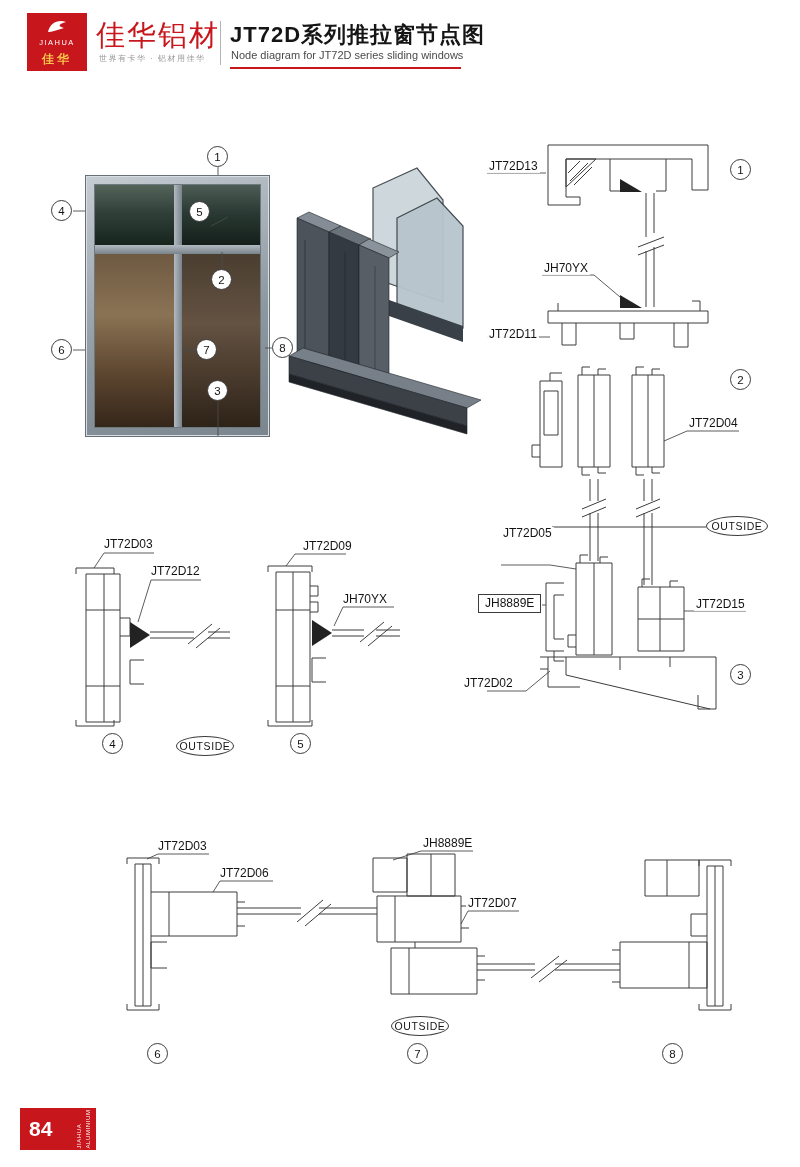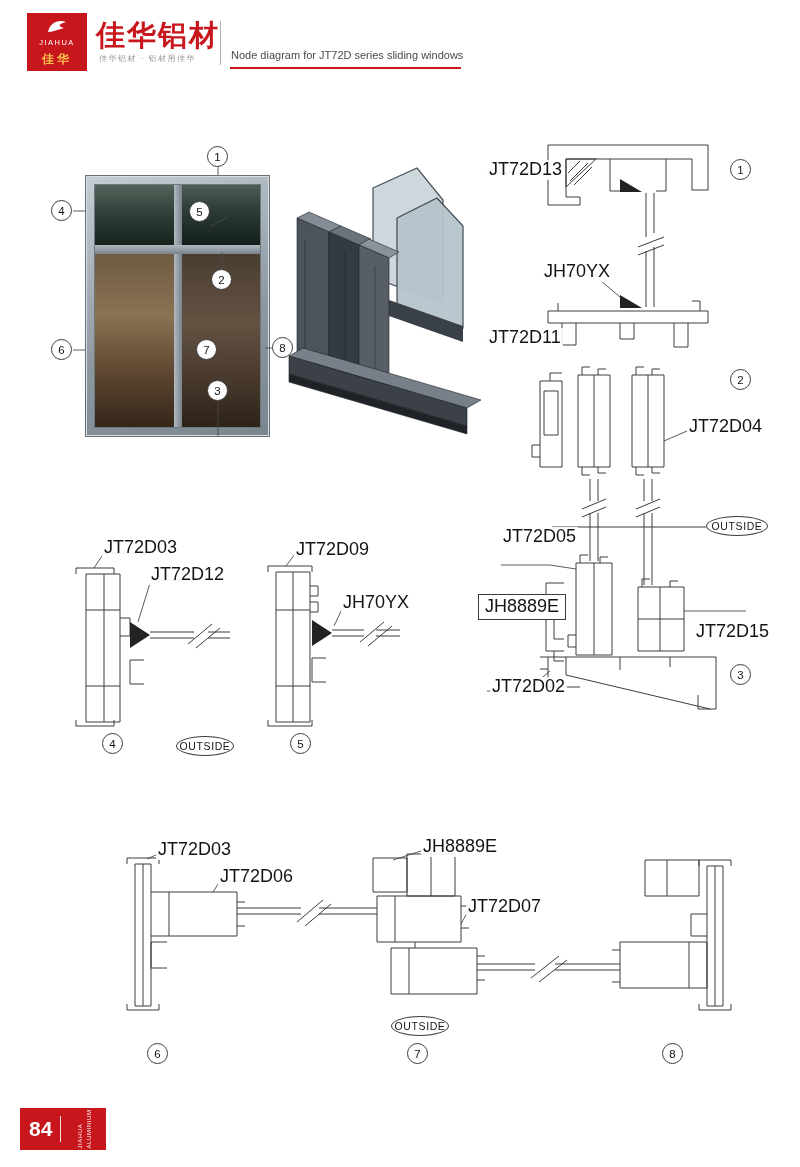--- a/index.html
+++ b/index.html
@@ -3,36 +3,36 @@
 <meta charset="utf-8">
 <style>
   *{margin:0;padding:0;box-sizing:border-box}
   html,body{background:#ffffff}
   .page{position:relative;width:800px;height:1167px;background:#fff;overflow:hidden;
         font-family:"Liberation Sans",sans-serif;color:#111}
   svg.draw{position:absolute;overflow:visible}
   .ln{stroke:#3c3c3c;stroke-width:1;fill:none}
   .ldr{stroke:#4a4a4a;stroke-width:.9;fill:none}
   .blk{fill:#222;stroke:none}
-  .lbl{position:absolute;font-size:18px;color:#141414;background:rgba(255,255,255,.9);
+  .lbl{position:absolute;font-size:12px;color:#141414;background:rgba(255,255,255,.9);
        padding:0 2px;white-space:nowrap;line-height:1.1}
   .lbl-boxed{border:1px solid #3c3c3c;padding:2px 6px;background:#fff}
   .callout{position:absolute;width:21px;height:21px;border:1px solid #3c3c3c;border-radius:50%;
        background:#fff;display:flex;align-items:center;justify-content:center;
        font-size:11.5px;color:#141414;z-index:5}
   .oval{position:absolute;border:1px solid #3c3c3c;border-radius:50%;background:#fff;
        display:flex;align-items:center;justify-content:center;font-size:10.5px;
        letter-spacing:.6px;color:#141414;z-index:5}
   
   .logo-box{position:absolute;left:27px;top:13px;width:60px;height:58px;background:#c8161d;
        display:flex;flex-direction:column;align-items:center;justify-content:space-between;
        padding:5px 2px 3px}
   .logo-en{color:#fff;font-size:7.5px;letter-spacing:1.5px}
   .logo-cn{color:#f8c64b;font-size:12px;font-weight:bold;letter-spacing:3px}
-  .brand-title{position:absolute;left:96px;top:16px;font-size:29px;font-weight:bold;
+  .brand-title{position:absolute;left:96px;top:16px;font-size:29px;font-weight:normal;
        color:#c8161d;letter-spacing:2px}
   .brand-tagline{position:absolute;left:99px;top:53px;font-size:8px;color:#999;letter-spacing:1.5px}
   .hdr-divider{position:absolute;left:220px;top:21px;width:1px;height:44px;background:#b3b3b3}
   .title-cn{position:absolute;left:230px;top:20px;font-size:22px;font-weight:bold;
        color:#151515;letter-spacing:1px}
   .title-en{position:absolute;left:231px;top:49px;font-size:11px;color:#4a4a4a}
   .title-rule{position:absolute;left:230px;top:67px;width:231px;height:2px;background:#c8161d}
   
   .window-photo{position:absolute;left:85px;top:175px;width:185px;height:262px;
        background:linear-gradient(160deg,#c6cdd3,#8d979f 60%,#7b858d);
@@ -41,42 +41,43 @@
   .win-top{height:60px;display:flex}
   .transom{height:9px;background:linear-gradient(180deg,#b2bac0,#79838b)}
   .win-bottom{flex:1;display:flex}
   .mull{width:8px;background:linear-gradient(90deg,#b2bac0,#79838b)}
   .pane{flex:1}
   .pane-tl{background:linear-gradient(180deg,#55645a 0%,#31413a 45%,#17241e 100%)}
   .pane-tr{background:linear-gradient(180deg,#4d5c54 0%,#2b3a34 45%,#141f1a 100%)}
   .pane-bl{background:linear-gradient(180deg,#6e5a42 0%,#8a7254 35%,#5c452f 70%,#35261a 100%)}
   .pane-br{background:linear-gradient(180deg,#4a3e30 0%,#645242 40%,#2e2318 100%)}
   
-  .footer-box{position:absolute;left:20px;top:1108px;width:86px;height:42px;background:#c8161d;
+  .footer-box{position:absolute;left:20px;top:1108px;width:76px;height:42px;background:#c8161d;
        display:flex;align-items:center}
   .page-num{color:#fff;font-size:21px;font-weight:bold;margin-left:9px}
   .footer-sep{width:1px;height:26px;background:rgba(255,255,255,.85);margin:0 4px 0 8px}
   .footer-brand{display:flex;flex-direction:column;transform:rotate(-90deg);
        color:#fff;font-size:6px;letter-spacing:.6px;line-height:1.5;text-align:left}
 </style>
 </head>
 <body>
 
 <div class="page">
 
   <div class="logo-box">
     <svg width="24" height="16" viewBox="0 0 24 16">
       <path d="M3,14 C5,4 14,1 21,4 C14,6 12,8 19,10 C12,12 7,14 3,14 Z" fill="#ffffff"></path>
     </svg>
     <span class="logo-en">JIAHUA</span>
     <span class="logo-cn">佳华</span>
   </div>
   <div class="brand-title">佳华铝材</div>
-  <div class="brand-tagline">佳华铝材 · 铝材用佳华</div>
+  <div class="brand-tagline">世界有卡华 · 铝材用佳华</div>
   <div class="hdr-divider"></div>
+  <div class="title-cn">JT72D系列推拉窗节点图</div>
   <div class="title-en">Node diagram for JT72D series sliding windows</div>
   <div class="title-rule"></div>
 
   <div class="window-photo">
     <div class="win-inner">
       <div class="win-top">
         <div class="pane pane-tl"></div>
         <div class="mull"></div>
         <div class="pane pane-tr"></div>
       </div>
@@ -186,22 +187,22 @@
       <polygon points="150,160 172,173 150,173"></polygon>
     </g>
   </svg>
 
   <span class="lbl" style="left:487px;top:160px">JT72D13</span>
   <span class="lbl" style="left:542px;top:262px">JH70YX</span>
   <span class="lbl" style="left:487px;top:328px">JT72D11</span>
   <span class="lbl" style="left:687px;top:417px">JT72D04</span>
   <span class="lbl" style="left:501px;top:527px">JT72D05</span>
   <span class="lbl lbl-boxed" style="left:478px;top:594px">JH8889E</span>
-  <span class="lbl" style="left:694px;top:622px">JT72D15</span>
-  <span class="lbl" style="left:490px;top:677px">JT72D02</span>
+  <span class="lbl" style="left:694px;top:598px">JT72D15</span>
+  <span class="lbl" style="left:462px;top:677px">JT72D02</span>
 
   <div class="callout" style="left:730px;top:159px">1</div>
   <div class="callout" style="left:730px;top:369px">2</div>
   <div class="callout" style="left:730px;top:664px">3</div>
   <div class="oval" style="left:706px;top:516px;width:62px;height:20px">OUTSIDE</div>
 
   <svg class="draw" style="left:60px;top:530px" width="360" height="235" viewBox="0 0 360 235">
     <g class="ldr">
       <path d="M94,23 H44 L34,38"></path>
       <path d="M141,50 H91 L78,92"></path>
@@ -221,21 +222,21 @@
       <path d="M272,100 H304 M272,106 H304 M316,100 H340 M316,106 H340 M300,112 L324,92 M308,116 L332,96"></path>
     </g>
     <g class="blk">
       <polygon points="70,92 90,105 70,118"></polygon>
       <polygon points="252,90 272,103 252,116"></polygon>
     </g>
   </svg>
 
   <span class="lbl" style="left:102px;top:538px">JT72D03</span>
   <span class="lbl" style="left:149px;top:565px">JT72D12</span>
-  <span class="lbl" style="left:294px;top:540px">JT72D09</span>
+  <span class="lbl" style="left:301px;top:540px">JT72D09</span>
   <span class="lbl" style="left:341px;top:593px">JH70YX</span>
 
   <div class="callout" style="left:102px;top:733px">4</div>
   <div class="callout" style="left:290px;top:733px">5</div>
   <div class="oval" style="left:176px;top:736px;width:58px;height:20px">OUTSIDE</div>
 
   <svg class="draw" style="left:115px;top:830px" width="630" height="245" viewBox="0 0 630 245">
     <g class="ldr">
       <path d="M94,24 H43 L32,29"></path>
       <path d="M158,51 H105 L98,62"></path>

